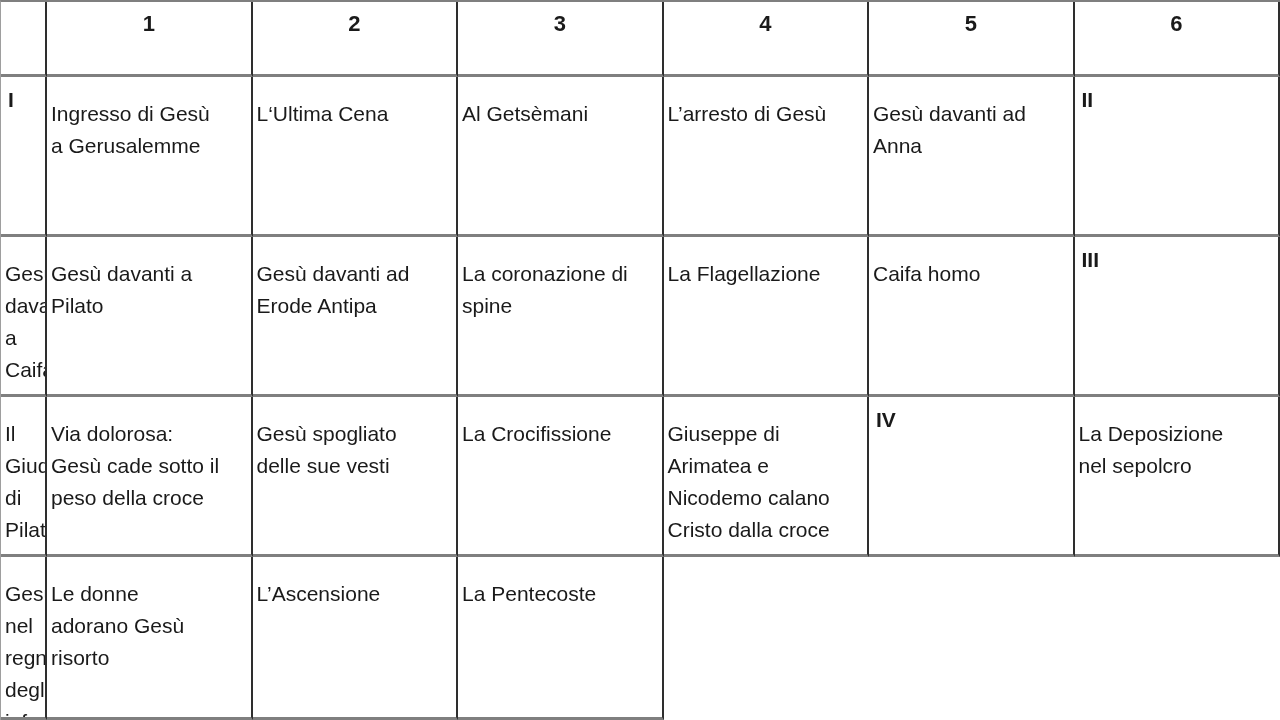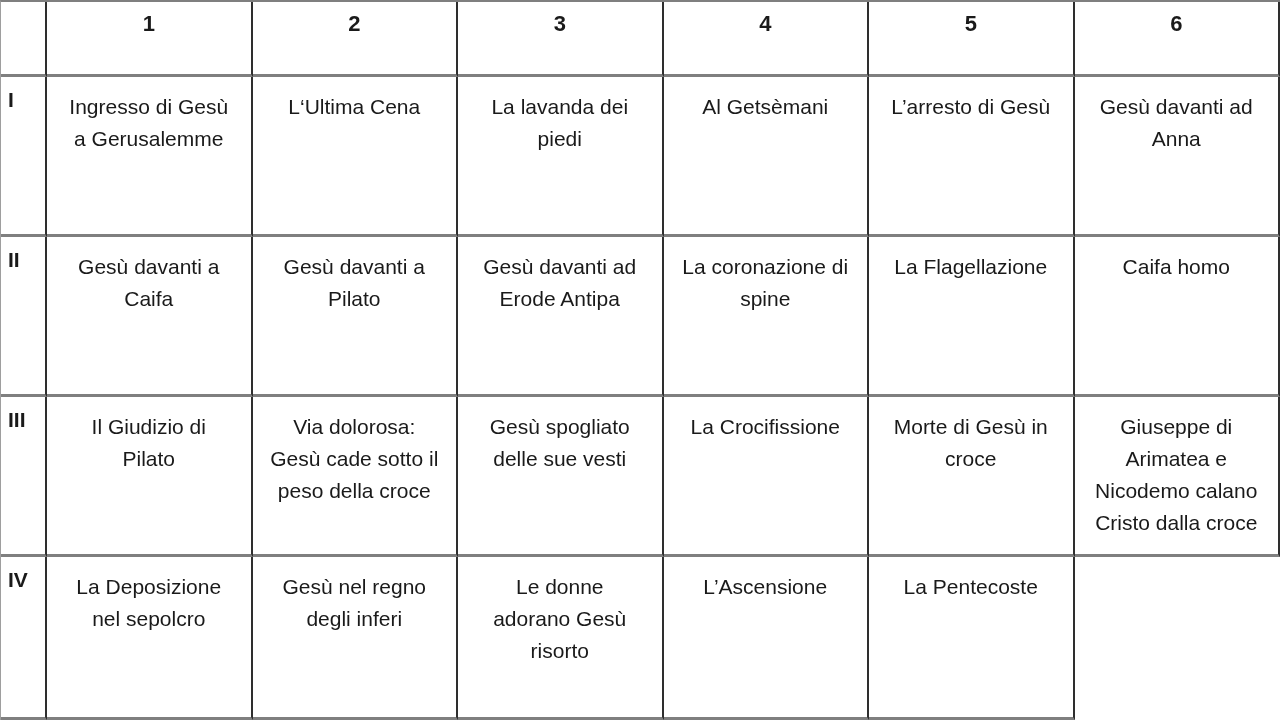--- a/index.html
+++ b/index.html
@@ -30,44 +30,42 @@
   }
   .rlabel {
     font-weight: bold;
     font-size: 21px;
     line-height: 30px;
     padding: 8px 0 0 7px;
   }
   .body {
     font-size: 21px;
     line-height: 32px;
-    text-align: center;
-    padding: 14px 4px 0;
+    text-align: left;
+    padding: 21px 4px 0;
     white-space: pre-line;
   }
 </style>
 </head>
 <body>
 
 <div class="table">
 
   <div class="c"></div>
   <div class="c head">1</div>
   <div class="c head">2</div>
   <div class="c head">3</div>
   <div class="c head">4</div>
   <div class="c head">5</div>
   <div class="c head">6</div>
 
   <div class="c rlabel">I</div>
   <div class="c body">Ingresso di Gesù
 a Gerusalemme</div>
   <div class="c body">L‘Ultima Cena</div>
-  <div class="c body">La lavanda dei
-piedi</div>
   <div class="c body">Al Getsèmani</div>
   <div class="c body">L’arresto di Gesù</div>
   <div class="c body">Gesù davanti ad
 Anna</div>
 
   <div class="c rlabel">II</div>
   <div class="c body">Gesù davanti a
 Caifa</div>
   <div class="c body">Gesù davanti a
 Pilato</div>
@@ -80,22 +78,20 @@
 
   <div class="c rlabel">III</div>
   <div class="c body">Il Giudizio di
 Pilato</div>
   <div class="c body">Via dolorosa:
 Gesù cade sotto il
 peso della croce</div>
   <div class="c body">Gesù spogliato
 delle sue vesti</div>
   <div class="c body">La Crocifissione</div>
-  <div class="c body">Morte di Gesù in
-croce</div>
   <div class="c body">Giuseppe di
 Arimatea e
 Nicodemo calano
 Cristo dalla croce</div>
 
   <div class="c rlabel">IV</div>
   <div class="c body">La Deposizione
 nel sepolcro</div>
   <div class="c body">Gesù nel regno
 degli inferi</div>

